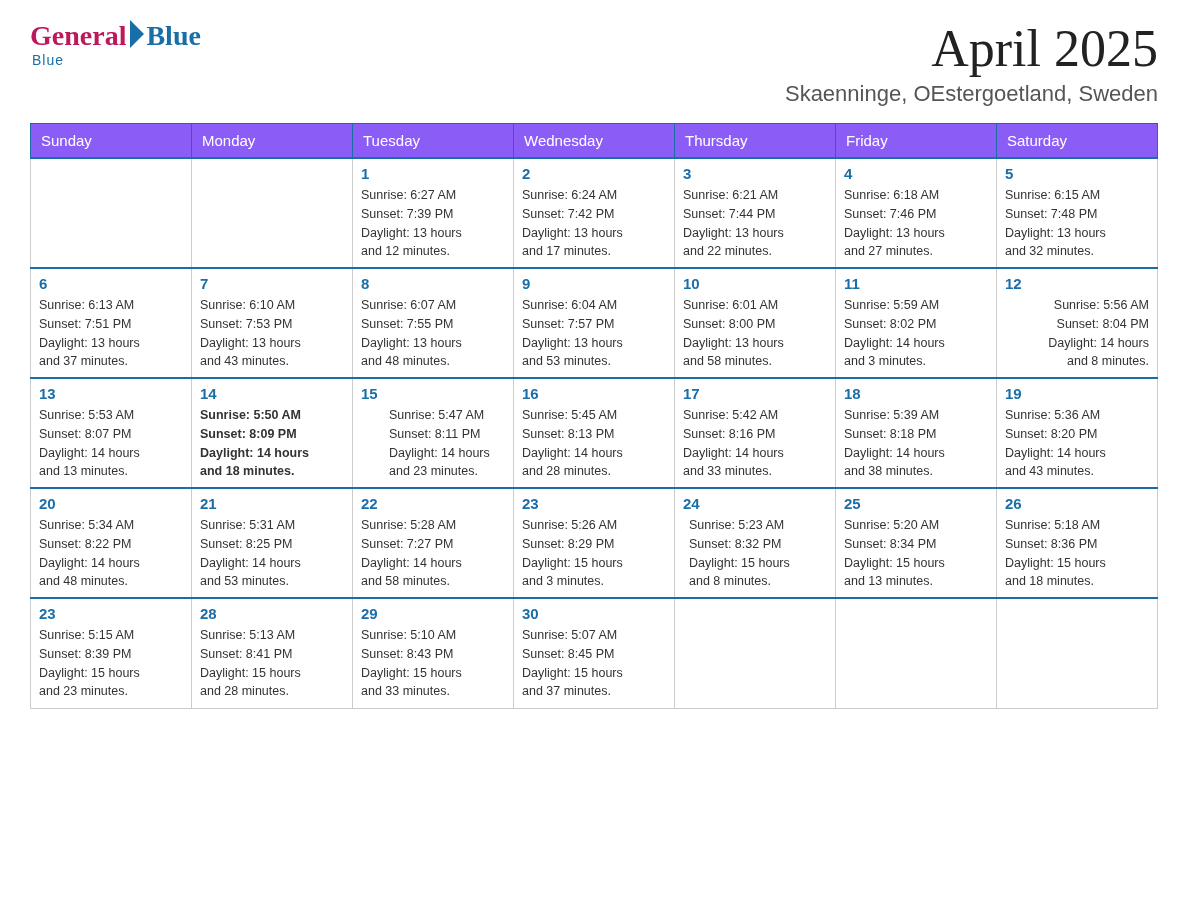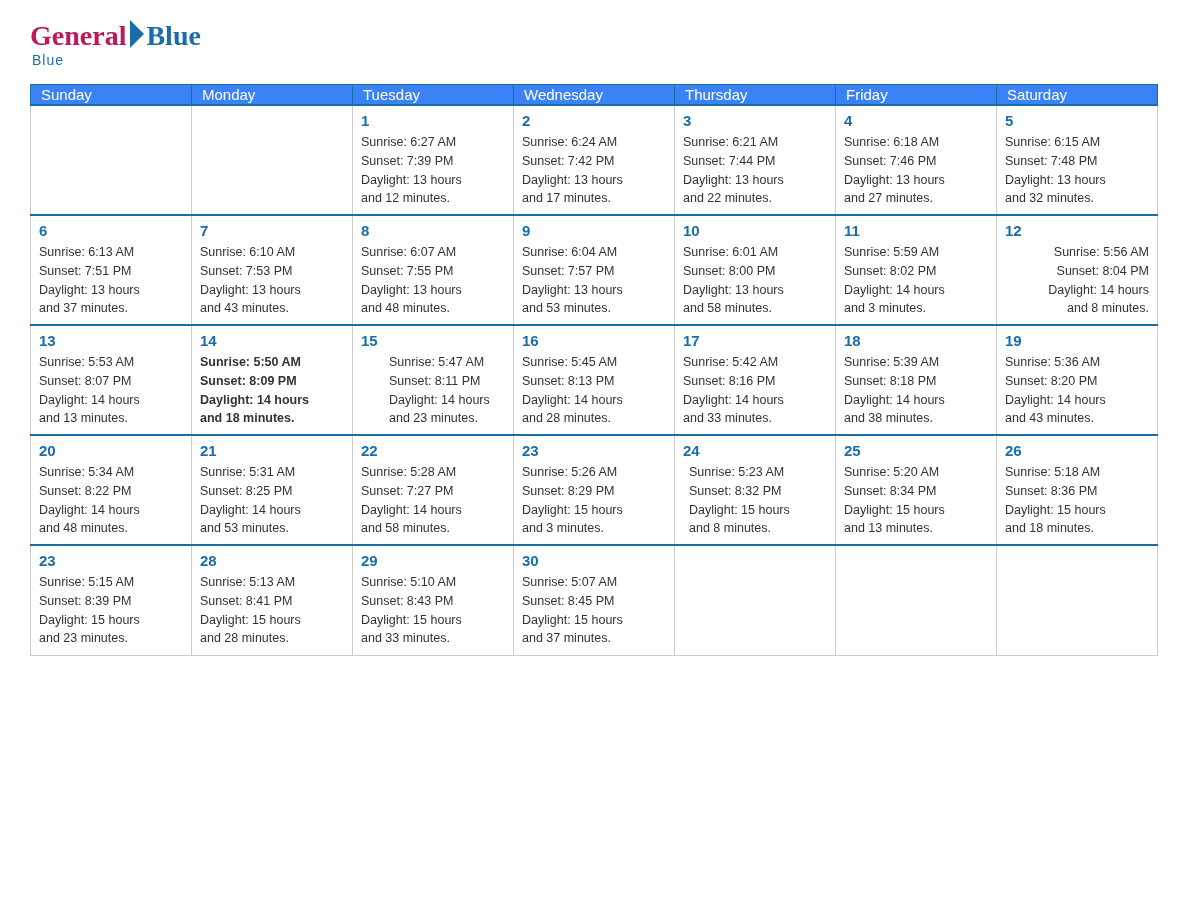--- a/index.html
+++ b/index.html
@@ -68,25 +68,25 @@
       font-size: 22px;
       color: #555;
       margin-top: 4px;
     }
     .calendar {
       width: 100%;
       border-collapse: collapse;
       margin-top: 4px;
     }
     .calendar th {
-      background-color: #3b82f6;
+      background-color: #8b5cf6;
       color: #fff;
       font-size: 15px;
       font-weight: normal;
-      padding: 1px 10px;
+      padding: 8px 10px;
       text-align: left;
       border: 1px solid #1a6ea8;
     }
     .calendar td {
       border: 1px solid #ccc;
       vertical-align: top;
       padding: 6px 8px;
       width: 14.28%;
       font-size: 13px;
       color: #333;
@@ -116,20 +116,24 @@
 
 <div class="header">
   <div class="logo">
     <div class="logo-text">
       <span class="logo-general">General</span>
       <div class="logo-arrow"></div>
       <span class="logo-blue">Blue</span>
     </div>
     <span class="logo-sub">Blue</span>
   </div>
+  <div class="title-block">
+    <div class="month-title">April 2025</div>
+    <div class="location-title">Skaenninge, OEstergoetland, Sweden</div>
+  </div>
 </div>
 
 <table class="calendar">
   <thead>
     <tr>
     <th>Sunday</th>
         <th>Monday</th>
         <th>Tuesday</th>
         <th>Wednesday</th>
         <th>Thursday</th>

